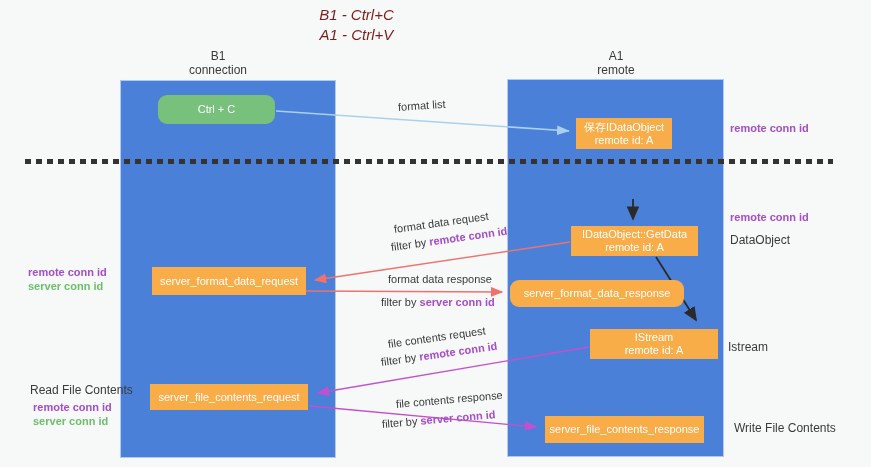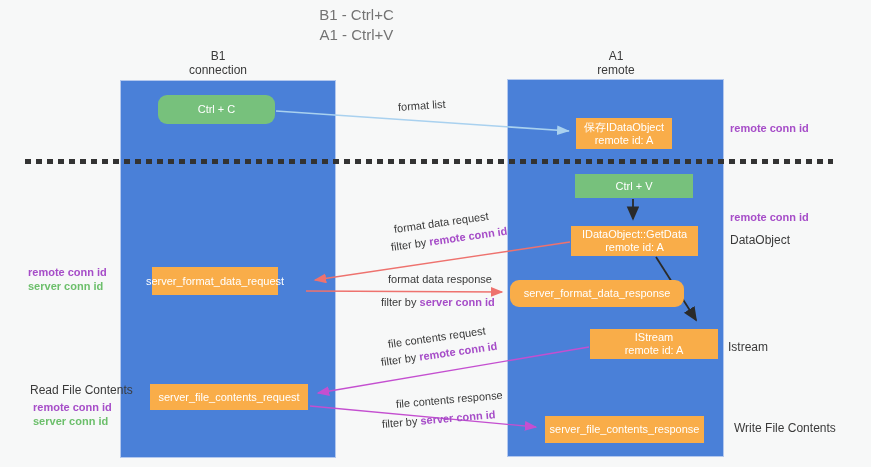--- a/index.html
+++ b/index.html
@@ -5,21 +5,21 @@
   * { margin: 0; padding: 0; box-sizing: border-box; }
   html, body { background: #eee; }
   body { font-family: "Liberation Sans", "DejaVu Sans", sans-serif; }
   .canvas {
     position: relative;
     width: 871px; height: 467px;
     background: #f7f8f8;
     overflow: hidden;
   }
   .abs { position: absolute; }
-  .title-line { left: 0; width: 713px; text-align: center; font-size: 15px; color: #737373; }
+  .title-line { left: 0; width: 713px; text-align: center; font-size: 15px; color: #7f1d1d; font-style: italic; }
   .lane-hdr { font-size: 12px; color: #3a3a3a; line-height: 14px; text-align: center; }
   .lane {
     position: absolute;
     background: #4a80d8;
     border: 1px solid #b3c8ee;
   }
   .lane-left  { left: 120px; top: 80px; width: 216px; height: 378px; }
   .lane-right { left: 507px; top: 79px; width: 217px; height: 378px; }
   .dash-line {
     position: absolute; left: 25px; top: 159px; width: 808px; height: 5px;
@@ -31,21 +31,21 @@
     align-items: center; justify-content: center;
     color: #fff; font-size: 11px; line-height: 13px;
     text-align: center; white-space: nowrap;
   }
   .green  { background: #77c17c; }
   .orange { background: #f9ad49; }
   .b-ctrl-c   { left: 158px; top: 95px;  width: 117px; height: 29px; border-radius: 9px; }
   .b-save     { left: 576px; top: 118px; width: 96px; height: 31px; }
   .b-ctrl-v   { left: 575px; top: 174px; width: 118px; height: 24px; }
   .b-getdata  { left: 571px; top: 226px; width: 127px; height: 30px; }
-  .b-fmt-req  { left: 152px; top: 267px; width: 126px; height: 28px; justify-content: center; }
+  .b-fmt-req  { left: 152px; top: 267px; width: 154px; height: 28px; justify-content: center; }
   .b-fmt-resp { left: 510px; top: 280px; width: 174px; height: 27px; border-radius: 9px; }
   .b-istream  { left: 590px; top: 329px; width: 128px; height: 30px; }
   .b-file-req  { left: 150px; top: 384px; width: 158px; height: 26px; }
   .b-file-resp { left: 545px; top: 416px; width: 159px; height: 27px; }
   .side-lbl { position: absolute; font-size: 12px; color: #3a3a3a; white-space: nowrap; }
   .purple { color: #a64dc8; font-weight: bold; font-size: 11px; }
   .greentx { color: #6cbf6b; font-weight: bold; font-size: 11px; }
   .edge-lbl {
     position: absolute; font-size: 11px; color: #3a3a3a;
     white-space: nowrap; transform-origin: left center;
@@ -103,23 +103,20 @@
 
   <div class="box green b-ctrl-c">
     <span>Ctrl + C</span>
   </div>
 
   <div class="box orange b-save">
     <span>保存IDataObject</span>
     <span>remote id: A</span>
   </div>
 
-  <div class="box green b-ctrl-v">
-    <span>Ctrl + V</span>
-  </div>
 
   <div class="box orange b-getdata">
     <span>IDataObject::GetData</span>
     <span>remote id: A</span>
   </div>
 
   <div class="box orange b-fmt-req">
     <span>server_format_data_request</span>
   </div>
 

